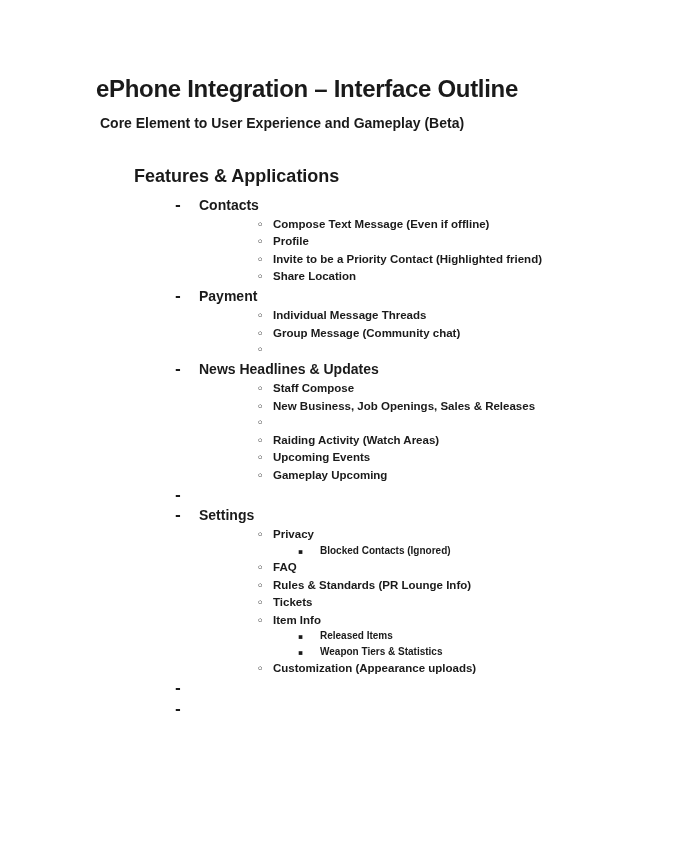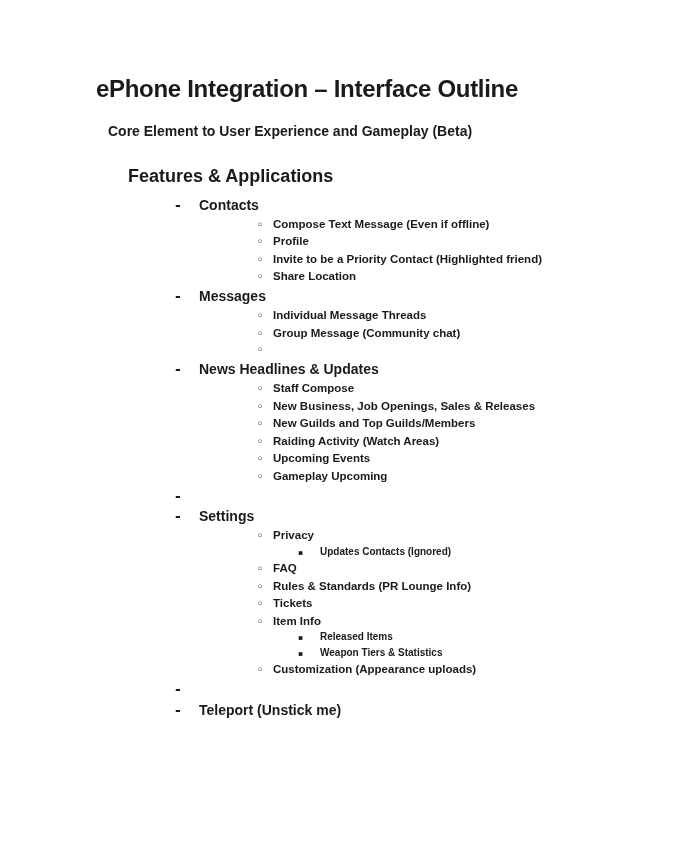--- a/index.html
+++ b/index.html
@@ -29,21 +29,21 @@
   .doc-subtitle {
     position: absolute;
     left: 96px;
     top: 110px;
     font-size: 14px;
     line-height: 18px;
     white-space: nowrap;
   }
   .section-heading {
     position: absolute;
-    left: 128px;
+    left: 134px;
     top: 165px;
     font-size: 18px;
     line-height: 23px;
     white-space: nowrap;
   }
   .outline {
     position: absolute;
     left: 96px;
     top: 194px;
     width: 560px;
@@ -77,21 +77,21 @@
     font-size: 10px;
     line-height: 14.5px;
   }
   .level-3 .bullet { width: 22px; font-size: 7.5px; }
 </style>
 </head>
 <body>
 
 <div class="page">
   <h1 class="doc-title" style="margin:0; font-size:24px;">ePhone Integration – Interface Outline</h1>
-  <h2 class="doc-subtitle" style="margin:12px; font-size:14px;">Core Element to User Experience and Gameplay (Beta)</h2>
+  <h2 class="doc-subtitle" style="margin:4px; font-size:14px;">Core Element to User Experience and Gameplay (Beta)</h2>
   <h3 class="section-heading" style="margin:0; font-size:18px;">Features &amp; Applications</h3>
   <div class="outline">
       <div class="row level-1">
         <span class="bullet">-</span>
         <span class="txt">Contacts</span>
       </div>
       <div class="row level-2">
         <span class="bullet">◦</span>
         <span class="txt">Compose Text Message (Even if offline)</span>
       </div>
@@ -102,21 +102,21 @@
       <div class="row level-2">
         <span class="bullet">◦</span>
         <span class="txt">Invite to be a Priority Contact (Highlighted friend)</span>
       </div>
       <div class="row level-2">
         <span class="bullet">◦</span>
         <span class="txt">Share Location</span>
       </div>
       <div class="row level-1">
         <span class="bullet">-</span>
-        <span class="txt">Messages</span>
+        <span class="txt">Payment</span>
       </div>
       <div class="row level-2">
         <span class="bullet">◦</span>
         <span class="txt">Individual Message Threads</span>
       </div>
       <div class="row level-2">
         <span class="bullet">◦</span>
         <span class="txt">Group Message (Community chat)</span>
       </div>
       <div class="row level-2">
@@ -129,21 +129,20 @@
       <div class="row level-2">
         <span class="bullet">◦</span>
         <span class="txt">Staff Compose</span>
       </div>
       <div class="row level-2">
         <span class="bullet">◦</span>
         <span class="txt">New Business, Job Openings, Sales &amp; Releases</span>
       </div>
       <div class="row level-2">
         <span class="bullet">◦</span>
-        <span class="txt">New Guilds and Top Guilds/Members</span>
       </div>
       <div class="row level-2">
         <span class="bullet">◦</span>
         <span class="txt">Raiding Activity (Watch Areas)</span>
       </div>
       <div class="row level-2">
         <span class="bullet">◦</span>
         <span class="txt">Upcoming Events</span>
       </div>
       <div class="row level-2">
@@ -156,21 +155,21 @@
       <div class="row level-1">
         <span class="bullet">-</span>
         <span class="txt">Settings</span>
       </div>
       <div class="row level-2">
         <span class="bullet">◦</span>
         <span class="txt">Privacy</span>
       </div>
       <div class="row level-3">
         <span class="bullet">▪</span>
-        <span class="txt">Updates Contacts (Ignored)</span>
+        <span class="txt">Blocked Contacts (Ignored)</span>
       </div>
       <div class="row level-2">
         <span class="bullet">◦</span>
         <span class="txt">FAQ</span>
       </div>
       <div class="row level-2">
         <span class="bullet">◦</span>
         <span class="txt">Rules &amp; Standards (PR Lounge Info)</span>
       </div>
       <div class="row level-2">
@@ -191,16 +190,15 @@
       </div>
       <div class="row level-2">
         <span class="bullet">◦</span>
         <span class="txt">Customization (Appearance uploads)</span>
       </div>
       <div class="row level-1">
         <span class="bullet">-</span>
       </div>
       <div class="row level-1">
         <span class="bullet">-</span>
-        <span class="txt">Teleport (Unstick me)</span>
       </div>
     </div>
 </div>
 
 </body></html>

